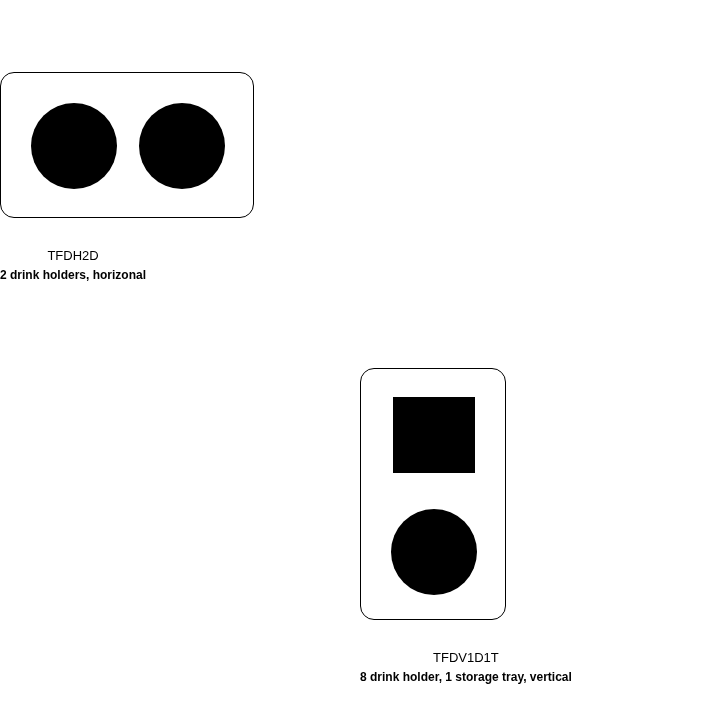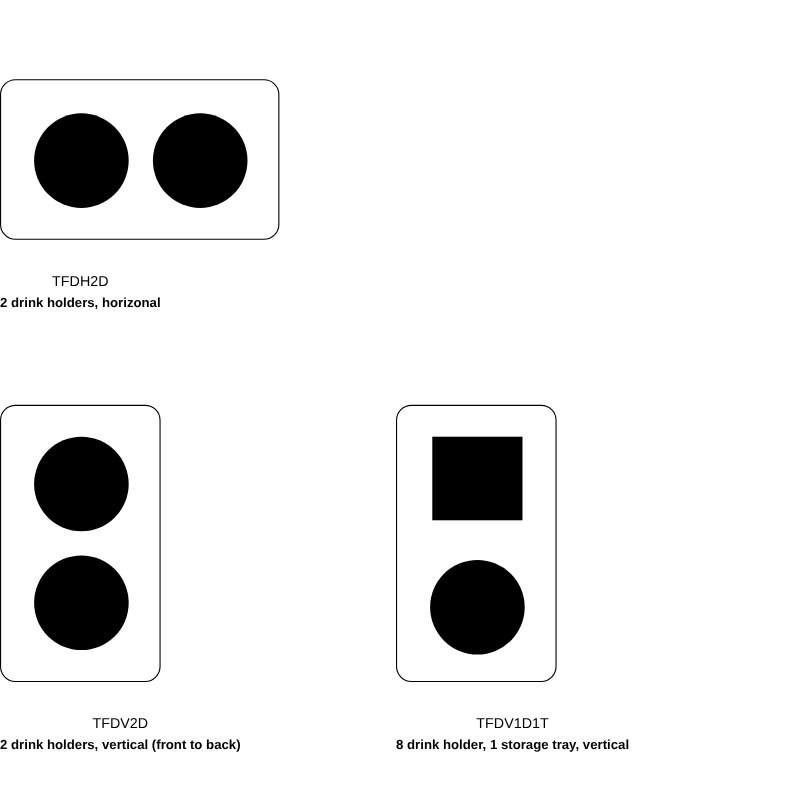--- a/index.html
+++ b/index.html
@@ -105,33 +105,20 @@
       </div>
     </div>
     <div class="caption-gap"></div>
     <div class="caption">
       <div class="code">TFDH2D</div>
       <div class="desc">2 drink holders, horizonal</div>
     </div>
   </div>
 
 
-  <div class="cell c3" id="cell-3">
-    <div class="shape-area">
-      <div class="panel vertical">
-        <div class="holder a"></div>
-        <div class="holder b"></div>
-      </div>
-    </div>
-    <div class="caption-gap"></div>
-    <div class="caption">
-      <div class="code">TFDV2D</div>
-      <div class="desc">2 drink holders, vertical (front to back)</div>
-    </div>
-  </div>
 
   <div class="cell c4" id="cell-4">
     <div class="shape-area">
       <div class="panel vertical">
         <div class="tray a"></div>
         <div class="holder b"></div>
       </div>
     </div>
     <div class="caption-gap"></div>
     <div class="caption">

